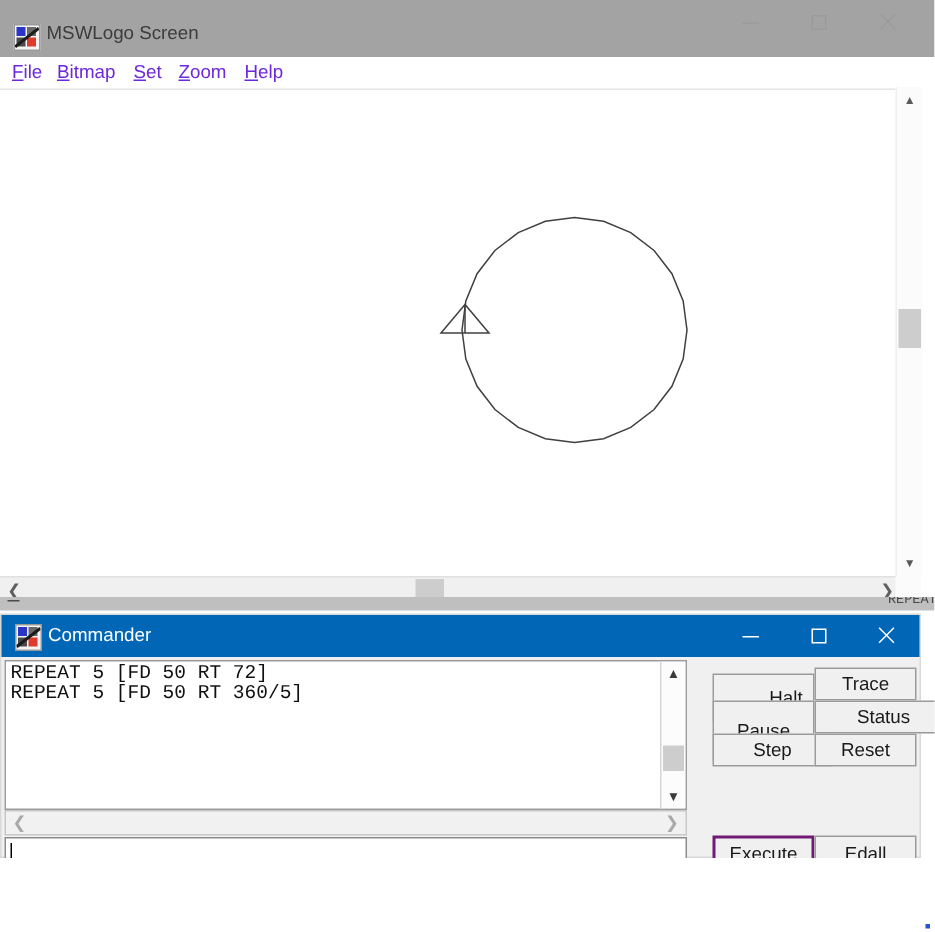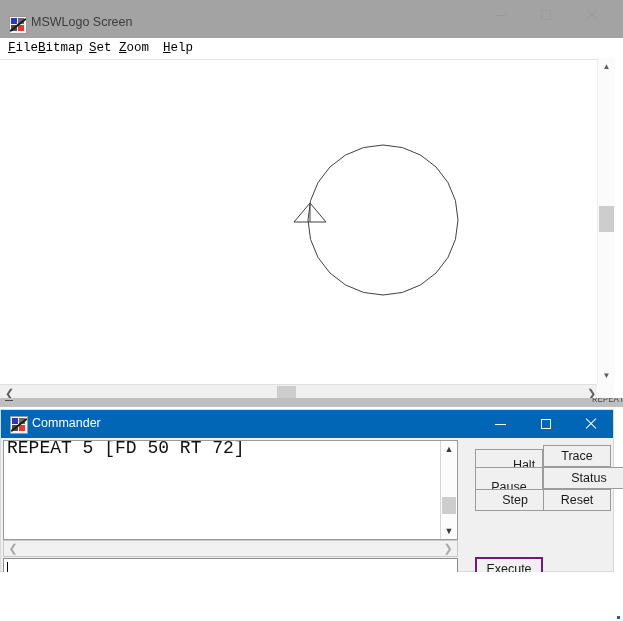--- a/index.html
+++ b/index.html
@@ -111,25 +111,25 @@
   #main-menubar {
     position: absolute;
     left: 0; top: 39px;
     width: 623px; height: 19px;
     background: #ffffff;
   }
   .menu-item {
     position: absolute;
     top: 0;
     height: 19px;
-    color: #000000;
+    color: #6d28d9;
     font-size: 12.5px;
     line-height: 19px;
     white-space: nowrap;
-    font-family: Liberation Mono, monospace;
+    font-family: Liberation Sans, sans-serif;
   }
   .menu-item .acc {
     text-decoration: underline;
   }
   #menu-file   { left: 8px; }
   #menu-bitmap { left: 38px; }
   #menu-set    { left: 89px; }
   #menu-zoom   { left: 119px; }
   #menu-help   { left: 163px; }
 
@@ -301,21 +301,21 @@
     box-sizing: border-box;
     overflow: hidden;
   }
   #cmd-history-inner {
     position: absolute;
     left: 3px; top: 1px;
     width: 435px;
   }
   .cmd-line {
     font-family: "Liberation Mono", monospace;
-    font-size: 18px;
+    font-size: 13px;
     line-height: 13.2px;
     color: #101010;
     white-space: pre;
     letter-spacing: 0px;
   }
 
   #cmd-hist-vscroll {
     position: absolute;
     right: 0; top: 0;
     width: 16px; height: 98px;
@@ -516,20 +516,21 @@
       <span class="cglyph-max"></span>
     </div>
     <div class="cmd-caption-btn" id="cmd-close">
       <span class="cglyph-close"></span>
     </div>
   </div>
 
   <div id="cmd-history">
     <div id="cmd-history-inner">
       <div class="cmd-line">REPEAT 5 [FD 50 RT 72]</div>
+      <div class="cmd-line">REPEAT 5 [FD 50 RT 360/5]</div>
     </div>
     <div id="cmd-hist-vscroll">
       <div class="arrow up">▲</div>
       <div class="thumb"></div>
       <div class="arrow down">▼</div>
     </div>
   </div>
 
   <div id="cmd-hist-hscroll">
     <div class="arrow left">❮</div>
@@ -542,18 +543,19 @@
   </div>
 
   <div id="cmd-buttons">
     <div class="cmd-btn" id="btn-halt">Halt</div>
     <div class="cmd-btn" id="btn-trace">Trace</div>
     <div class="cmd-btn" id="btn-pause">Pause</div>
     <div class="cmd-btn" id="btn-status">Status</div>
     <div class="cmd-btn" id="btn-step">Step</div>
     <div class="cmd-btn" id="btn-reset">Reset</div>
     <div class="cmd-btn" id="btn-execute">Execute</div>
+    <div class="cmd-btn" id="btn-edall">Edall</div>
   </div>
 </div>
 
 <div id="below-fill">
   <div id="bottom-dot"></div>
 </div>
 
 </body></html>

